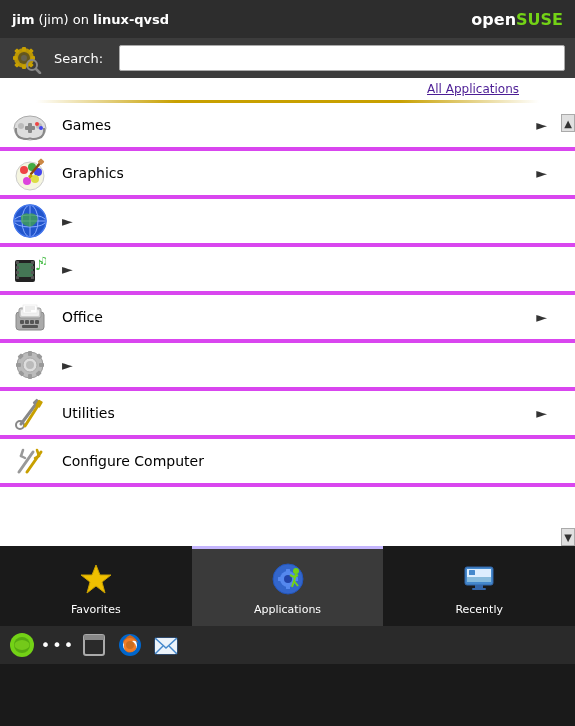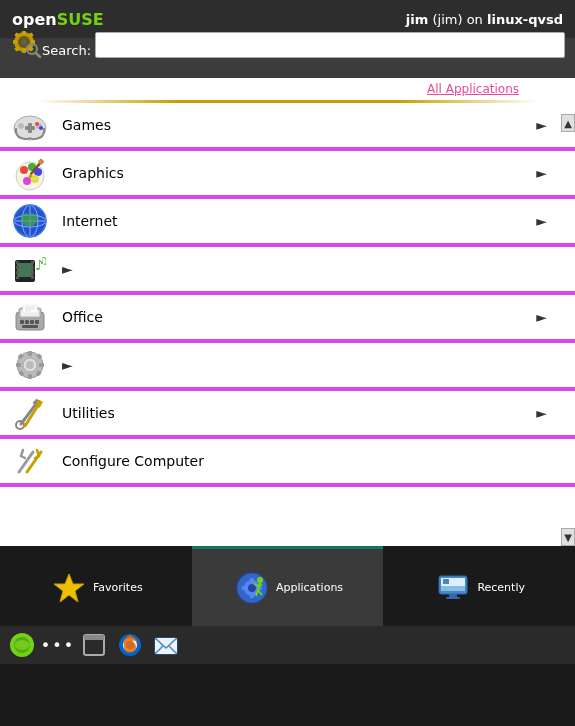--- a/index.html
+++ b/index.html
@@ -30,24 +30,24 @@
       color: #73d216;
       font-size: 16px;
       font-weight: bold;
     }
     #opensuse-logo span { color: #ffffff; }
 
     
     #search-bar {
       background: #3c3c3c;
       display: flex;
-      align-items: flex-end;
+      align-items: center;
       padding: 20px 10px;
       height: 40px;
-      gap: 0;
+      gap: 12px;
     }
     #search-icon-area {
       width: 32px;
       height: 32px;
       display: flex;
       align-items: center;
       justify-content: center;
     }
     #search-label {
       color: #ffffff;
@@ -75,21 +75,21 @@
 
     
     #all-applications-bar {
       display: flex;
       justify-content: flex-end;
       padding: 4px 36px 4px 0;
       background: #ffffff;
       border-bottom: none;
     }
     #all-applications-link {
-      color: #ec4899;
+      color: #4c1d95;
       font-size: 12px;
       text-decoration: underline;
       cursor: pointer;
     }
 
     
     #menu-list {
       background: #ffffff;
       overflow-y: auto;
       height: 430px;
@@ -161,31 +161,32 @@
 
     
     #taskbar {
       background: #1a1a1a;
       height: 80px;
       display: flex;
       align-items: stretch;
     }
     .taskbar-item {
       display: flex;
+      flex-direction: column;
       align-items: center;
       justify-content: center;
       flex: 1;
       cursor: pointer;
       padding: 6px 4px;
       gap: 4px;
       border-top: 3px solid transparent;
     }
     .taskbar-item.active {
       background: #3a3a3a;
-      border-top: 3px solid #0f766e;
+      border-top: 3px solid #c4b5fd;
     }
     .taskbar-icon {
       width: 40px;
       height: 40px;
       display: flex;
       align-items: center;
       justify-content: center;
     }
     .taskbar-label {
       color: #ffffff;
@@ -215,28 +216,28 @@
     .gold-sep {
       height: 3px;
       background: linear-gradient(to right, transparent 5%, #c8a000 30%, #c8a000 70%, transparent 95%);
       margin: 0 8px;
     }
   </style>
 </head>
 <body>
 
 <div id="header">
-  <div id="opensuse-logo">
-    <span>open</span><span style="color:#73d216;">SUSE</span>
-  </div>
   <div id="header-left">
     <strong>jim</strong>
     <span> (jim) </span>
     <span>on </span>
     <strong>linux-qvsd</strong>
+  </div>
+  <div id="opensuse-logo">
+    <span>open</span><span style="color:#73d216;">SUSE</span>
   </div>
 </div>
 
 <div id="search-bar">
   <div id="search-icon-area">
 
     <svg width="32" height="32" viewBox="0 0 32 32">
 
       <circle cx="14" cy="16" r="10" fill="#c8a000" opacity="0.9"></circle>
       <circle cx="14" cy="16" r="6" fill="#2d2d2d" opacity="0.6"></circle>
@@ -318,21 +319,20 @@
           <circle cx="19" cy="19" r="16" fill="#2255cc" stroke="#1144aa" stroke-width="1"></circle>
           <ellipse cx="19" cy="19" rx="8" ry="16" fill="none" stroke="#88aaff" stroke-width="1"></ellipse>
           <ellipse cx="19" cy="19" rx="16" ry="6" fill="none" stroke="#88aaff" stroke-width="1"></ellipse>
           <line x1="3" y1="19" x2="35" y2="19" stroke="#88aaff" stroke-width="1"></line>
           <line x1="19" y1="3" x2="19" y2="35" stroke="#88aaff" stroke-width="1"></line>
           <circle cx="19" cy="19" r="16" fill="none" stroke="#4477ee" stroke-width="1.5"></circle>
 
           <path d="M 10 14 Q 14 10 18 12 Q 22 10 26 14 Q 28 18 24 22 Q 20 26 16 24 Q 10 22 10 18 Z" fill="#44aa44" opacity="0.7"></path>
         </svg>
       </div>
-      <span class="menu-item-label">Internet</span>
       <span class="menu-item-arrow">►</span>
     </div>
 
     <div class="menu-item">
       <div class="menu-item-icon">
         <svg width="38" height="38" viewBox="0 0 38 38">
 
           <rect x="4" y="10" width="20" height="22" fill="#222" rx="2"></rect>
           <rect x="6" y="13" width="16" height="14" fill="#447755"></rect>
           <rect x="5" y="11" width="3" height="3" fill="#555" rx="0.5"></rect>

